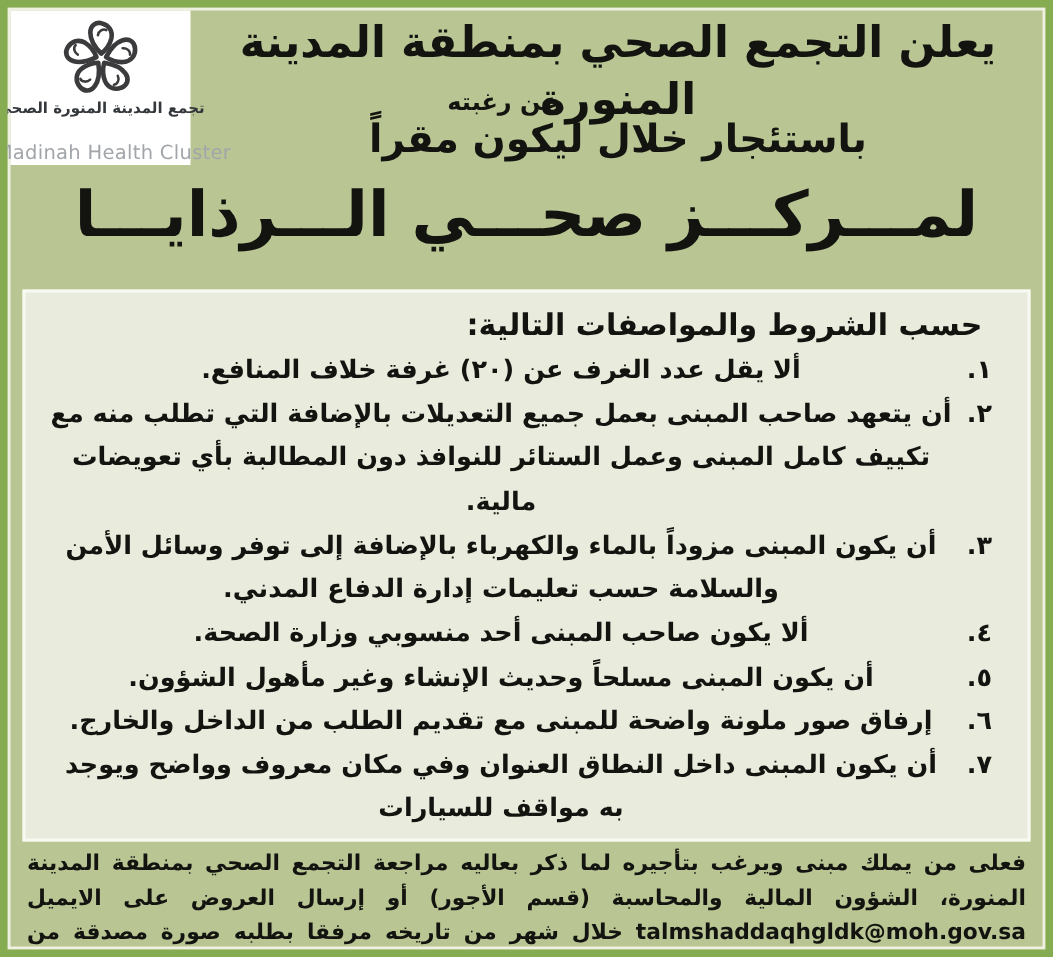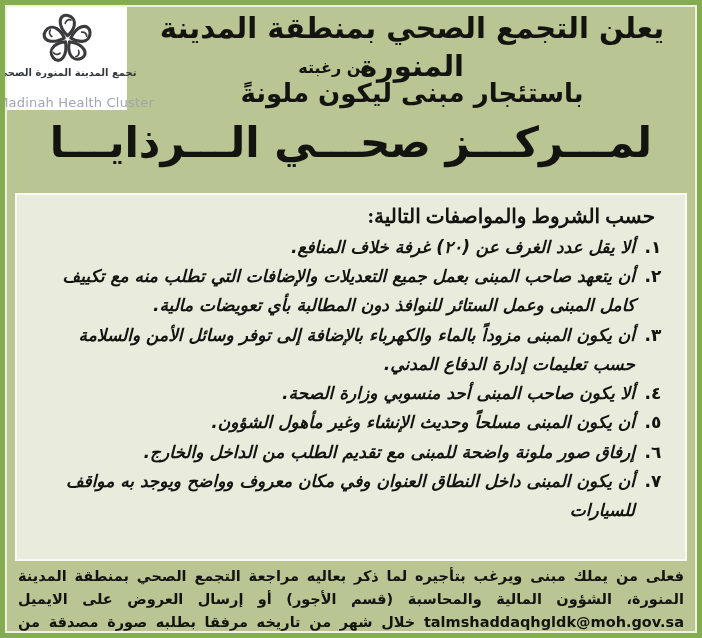--- a/index.html
+++ b/index.html
@@ -61,29 +61,29 @@
     position:absolute; top:188px; left:10px; right:10px; height:368px;
     box-sizing:border-box;
     background:#e9ecdd;
     border:2px solid #f8f9f1;
     padding:7px 14px 4px 10px;
     direction:rtl;
     overflow:hidden;
   }
   .cond-heading {
     font-size:20px; font-weight:700;
-    text-align:right; margin:2px 16px 5px 0;font-family:Liberation Serif, serif;
+    text-align:right; margin:2px 16px 5px 0;
   }
   .cond-list { display:flex; flex-direction:column; }
   .cond-item {
     display:flex; direction:rtl;
     font-size:17px; font-weight:700; line-height:1.72;
   }
   .cond-num  { flex:0 0 36px; text-align:center; }
-  .cond-text { flex:1; text-align:right; padding-left:6px;font-style:italic; }
+  .cond-text { flex:1; text-align:center; padding-left:6px; }
   
   .footer {
     position:absolute; top:560px; left:13px; right:13px;
     direction:rtl;
     font-weight:700; font-size:14.5px; line-height:1.6;
     text-align:justify; text-align-last:center;
   }
   .email { direction:ltr; unicode-bidi:embed;margin-top:33px; }
 </style>
 </head>
@@ -105,33 +105,33 @@
       <use href="#petal" transform="rotate(144 50 52)"></use>
       <use href="#petal" transform="rotate(216 50 52)"></use>
       <use href="#petal" transform="rotate(288 50 52)"></use>
     </svg>
     <div class="logo-ar">تجمع المدينة المنورة الصحي</div>
     <div class="logo-en">Al Madinah Health Cluster</div>
   </div>
 
   <div class="header-line1">يعلن التجمع الصحي بمنطقة المدينة المنورة</div>
   <div class="header-line2">عن رغبته</div>
-  <div class="header-line3">باستئجار مبنى ليكون ملونةً</div>
+  <div class="header-line3">باستئجار خلال ليكون مقراً</div>
   <div class="header-title">لمـــركـــز صحـــي الـــرذايـــا</div>
 
   <div class="conditions">
     <div class="cond-heading">حسب الشروط والمواصفات التالية:</div>
     <div class="cond-list">
       <div class="cond-item">
         <span class="cond-num">١.</span>
         <span class="cond-text">ألا يقل عدد الغرف عن (٢٠) غرفة خلاف المنافع.</span>
       </div>
       <div class="cond-item">
         <span class="cond-num">٢.</span>
-        <span class="cond-text">أن يتعهد صاحب المبنى بعمل جميع التعديلات والإضافات التي تطلب منه مع تكييف كامل المبنى وعمل الستائر للنوافذ دون المطالبة بأي تعويضات مالية.</span>
+        <span class="cond-text">أن يتعهد صاحب المبنى بعمل جميع التعديلات بالإضافة التي تطلب منه مع تكييف كامل المبنى وعمل الستائر للنوافذ دون المطالبة بأي تعويضات مالية.</span>
       </div>
       <div class="cond-item">
         <span class="cond-num">٣.</span>
         <span class="cond-text">أن يكون المبنى مزوداً بالماء والكهرباء بالإضافة إلى توفر وسائل الأمن والسلامة حسب تعليمات إدارة الدفاع المدني.</span>
       </div>
       <div class="cond-item">
         <span class="cond-num">٤.</span>
         <span class="cond-text">ألا يكون صاحب المبنى أحد منسوبي وزارة الصحة.</span>
       </div>
       <div class="cond-item">

